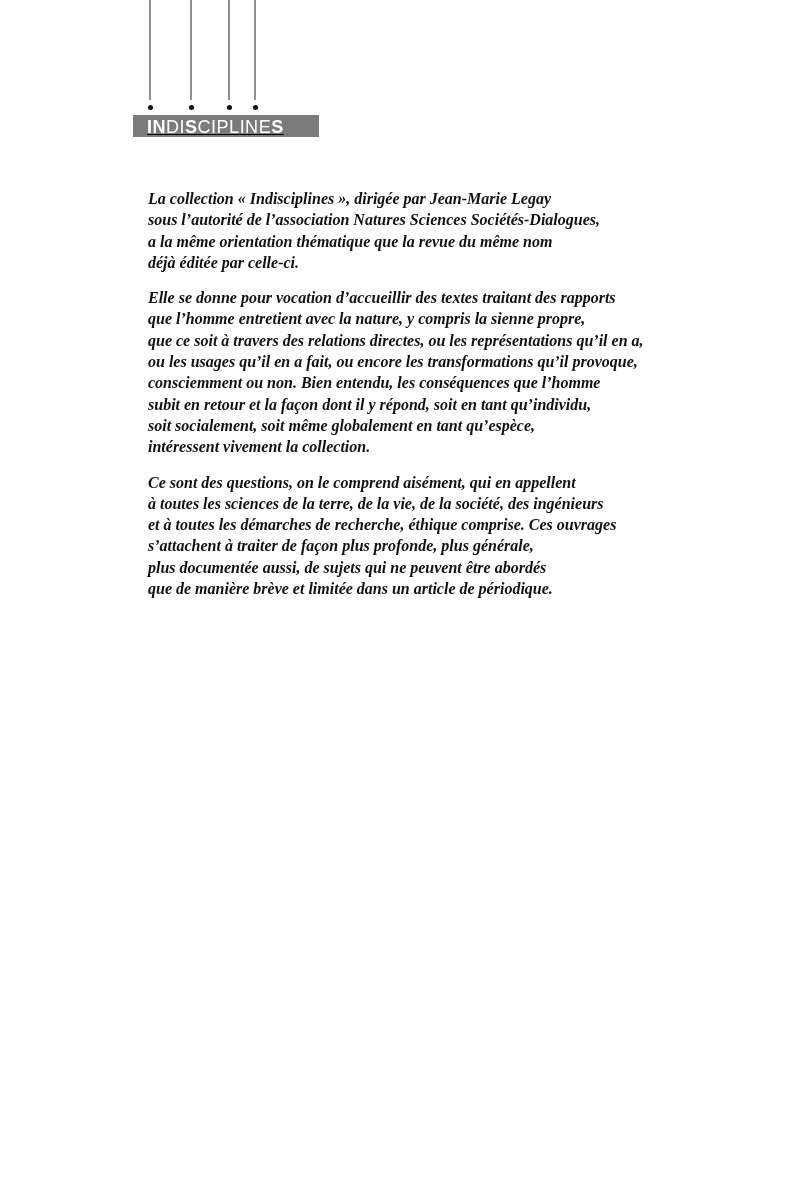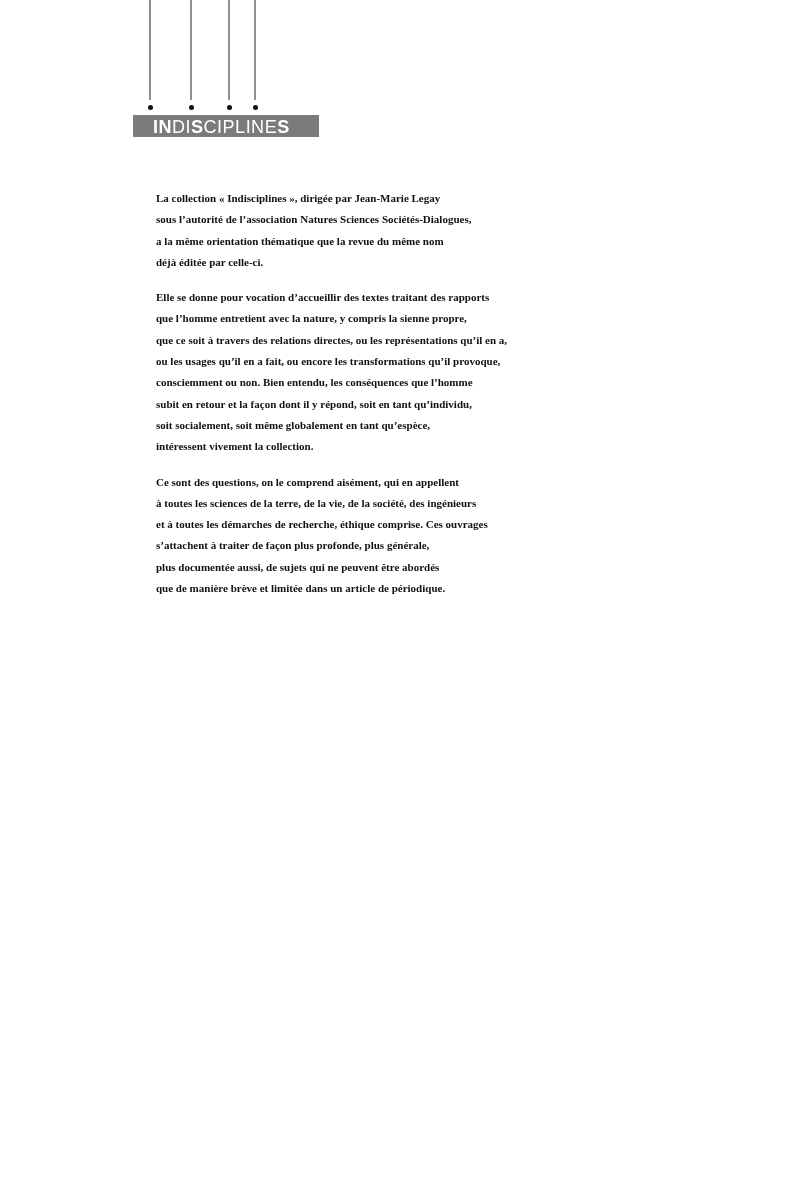--- a/index.html
+++ b/index.html
@@ -33,44 +33,46 @@
   }
   .banner {
     position: absolute;
     left: 133px;
     top: 115px;
     width: 186px;
     height: 22px;
     display: flex;
     align-items: center;
     box-sizing: border-box;
-    padding-left: 20px;
+    padding-left: 14px;
+    text-decoration: underline;
   }
   .wordmark {
     font-family: "Liberation Sans", sans-serif;
     font-size: 19px;
     line-height: 1;
     color: #ffffff;
     letter-spacing: 0.5px;
     white-space: nowrap;
     transform: scaleX(0.95);
     transform-origin: left center;
   }
   .wordmark .lt { font-weight: 400; }
   .wordmark .bd { font-weight: 700; }
   
   .text-block {
     position: absolute;
-    left: 156px;
+    left: 148px;
     top: 188px;
     width: 560px;
     color: #111111;
-    font-size: 11px;
+    font-size: 16px;
     font-weight: bold;
     line-height: 21.3px;
+    font-style: italic;
   }
   .text-block p {
     margin: 0 0 14px 0;
     white-space: nowrap;
   }
 </style>
 </head>
 <body>
 
 <div class="page">

